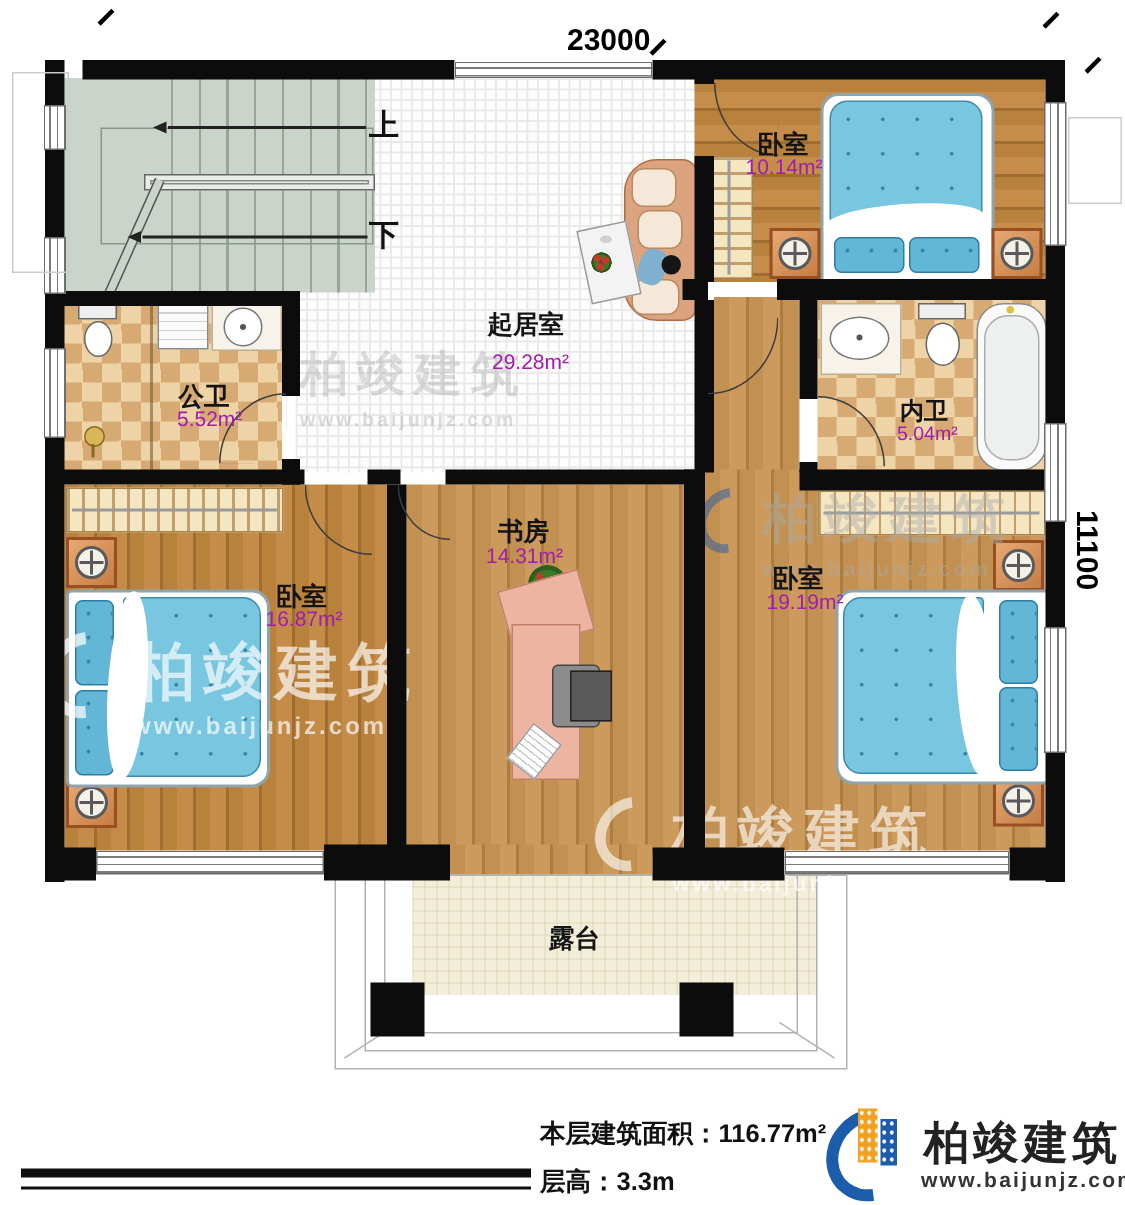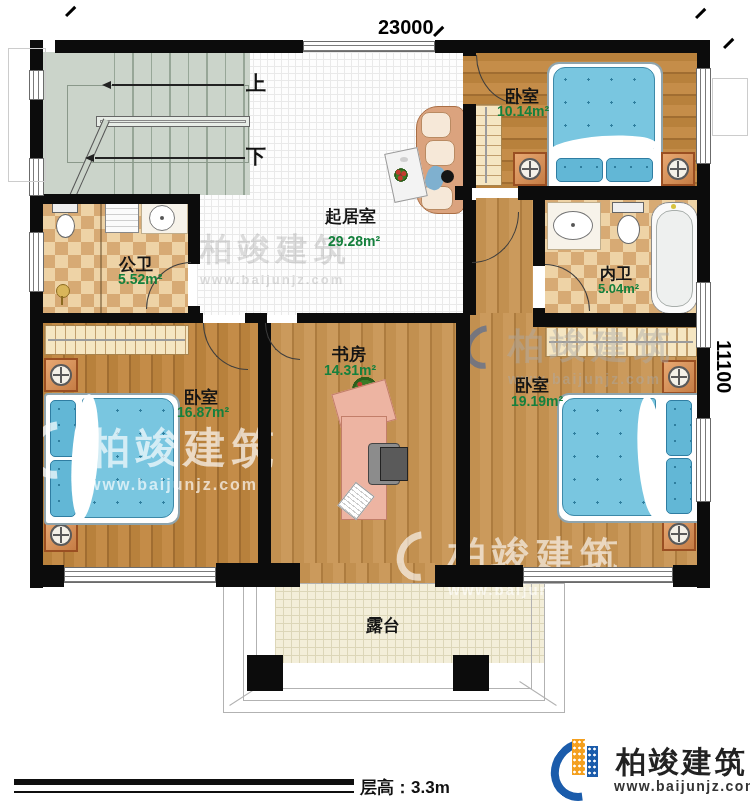--- a/index.html
+++ b/index.html
@@ -22,21 +22,21 @@
   .win-h{position:absolute;background:#fff;box-shadow:inset 0 0 0 1px #6b6b6b;
     background-image:repeating-linear-gradient(180deg,transparent 0 4px,#7a7a7a 4px 5px);}
   .win-v{position:absolute;background:#fff;box-shadow:inset 0 0 0 1px #6b6b6b;
     background-image:repeating-linear-gradient(90deg,transparent 0 4px,#7a7a7a 4px 5px);}
   .door{position:absolute;border:0 solid #3d3d3d;}
   .d-bl{border-left:1.5px solid #3d3d3d;border-bottom:1.5px solid #3d3d3d;border-bottom-left-radius:100% 100%;}
   .d-br{border-right:1.5px solid #3d3d3d;border-bottom:1.5px solid #3d3d3d;border-bottom-right-radius:100% 100%;}
   .d-tl{border-left:1.5px solid #3d3d3d;border-top:1.5px solid #3d3d3d;border-top-left-radius:100% 100%;}
   .d-tr{border-right:1.5px solid #3d3d3d;border-top:1.5px solid #3d3d3d;border-top-right-radius:100% 100%;}
   .rname{position:absolute;font-weight:bold;color:#141414;font-size:17px;white-space:nowrap;}
-  .rarea{position:absolute;font-weight:bold;color:#15803d;font-size:14px;white-space:nowrap;}
+  .rarea{position:absolute;font-weight:normal;color:#a21caf;font-size:14px;white-space:nowrap;}
   .dim{position:absolute;font-weight:bold;color:#000;font-size:20px;}
   .updown{position:absolute;font-weight:bold;color:#111;font-size:20px;}
   .dirline{position:absolute;background:#222;height:1.5px;}
   .arrow-l{position:absolute;width:0;height:0;border-top:4px solid transparent;border-bottom:4px solid transparent;border-right:9px solid #222;}
   .tick{position:absolute;width:13px;height:2.5px;background:#000;transform:rotate(-45deg);}
   .bed-frame{position:absolute;background:#fff;border:2px solid #8fa4ad;border-radius:8px;}
   .duvet{position:absolute;background:#79c6e0;border:1px solid #3d89a8;
     background-image:radial-gradient(#2f7e9e 1.1px,transparent 1.4px);background-size:23px 23px;}
   .pillow{position:absolute;background:#62b7d6;border:1px solid #2f7da2;border-radius:5px;
     background-image:radial-gradient(#2f7e9e 1px,transparent 1.3px);background-size:16px 16px;}
@@ -280,20 +280,23 @@
   <div class="tick" style="left:432px;top:30px;"></div>
   <div class="tick" style="left:64px;top:10px;"></div>
   <div class="tick" style="left:694px;top:12px;"></div>
   <div class="tick" style="left:722px;top:42px;"></div>
   <div class="dim" style="left:712px;top:340px;writing-mode:vertical-rl;">11100</div>
   <div class="abs" style="left:8px;top:48px;width:36px;height:132px;border:1px solid #cccccc;"></div>
   <div class="abs" style="left:712px;top:78px;width:34px;height:56px;border:1px solid #cccccc;"></div>
 
   <div class="uline1" style="left:14px;top:779px;width:340px;height:6px;"></div>
   <div class="thinline" style="left:14px;top:791px;width:340px;height:2px;"></div>
+  <div class="tb-info" style="left:360px;top:744px;">
+    <span>本层建筑面积：</span><span>116.77m²</span>
+  </div>
   <div class="tb-info" style="left:360px;top:776px;">
     <span>层高：</span><span>3.3m</span>
   </div>
   <div class="abs" style="left:552px;top:733px;width:58px;height:64px;">
     <div class="abs" style="left:0;top:5px;width:42px;height:48px;border:8px solid #1b5cab;border-radius:50%;border-top-color:transparent;border-right-color:transparent;transform:rotate(38deg);"></div>
     <div class="abs" style="left:20px;top:6px;width:13px;height:36px;background:#f4a01f;background-image:radial-gradient(#fff 1px,transparent 1.4px);background-size:5px 6px;"></div>
     <div class="abs" style="left:35px;top:13px;width:11px;height:31px;background:#1b5cab;background-image:radial-gradient(#fff 1px,transparent 1.4px);background-size:5px 6px;"></div>
   </div>
   <div class="tb-brand" style="left:616px;top:742px;">柏竣建筑</div>
   <div class="tb-url" style="left:614px;top:778px;">www.baijunjz.com</div>

